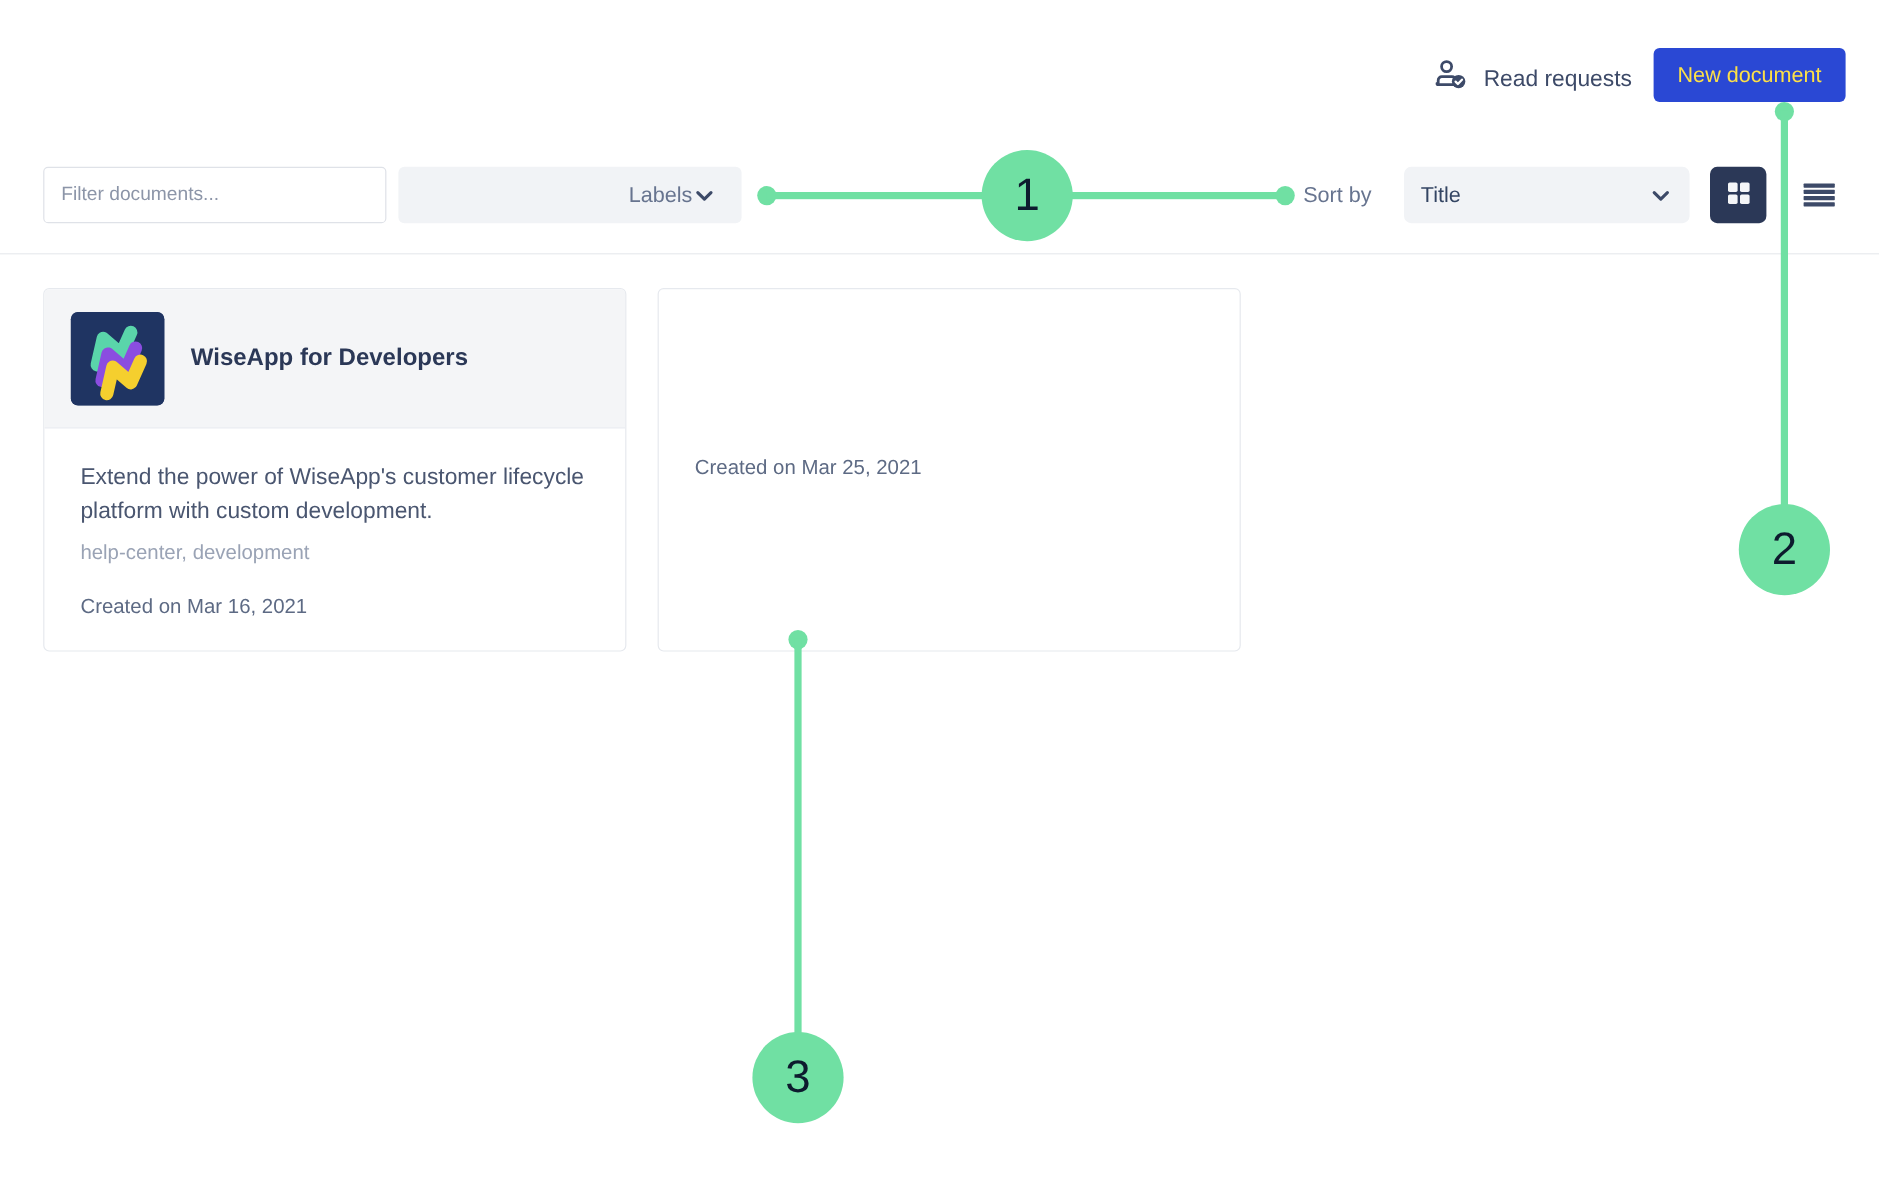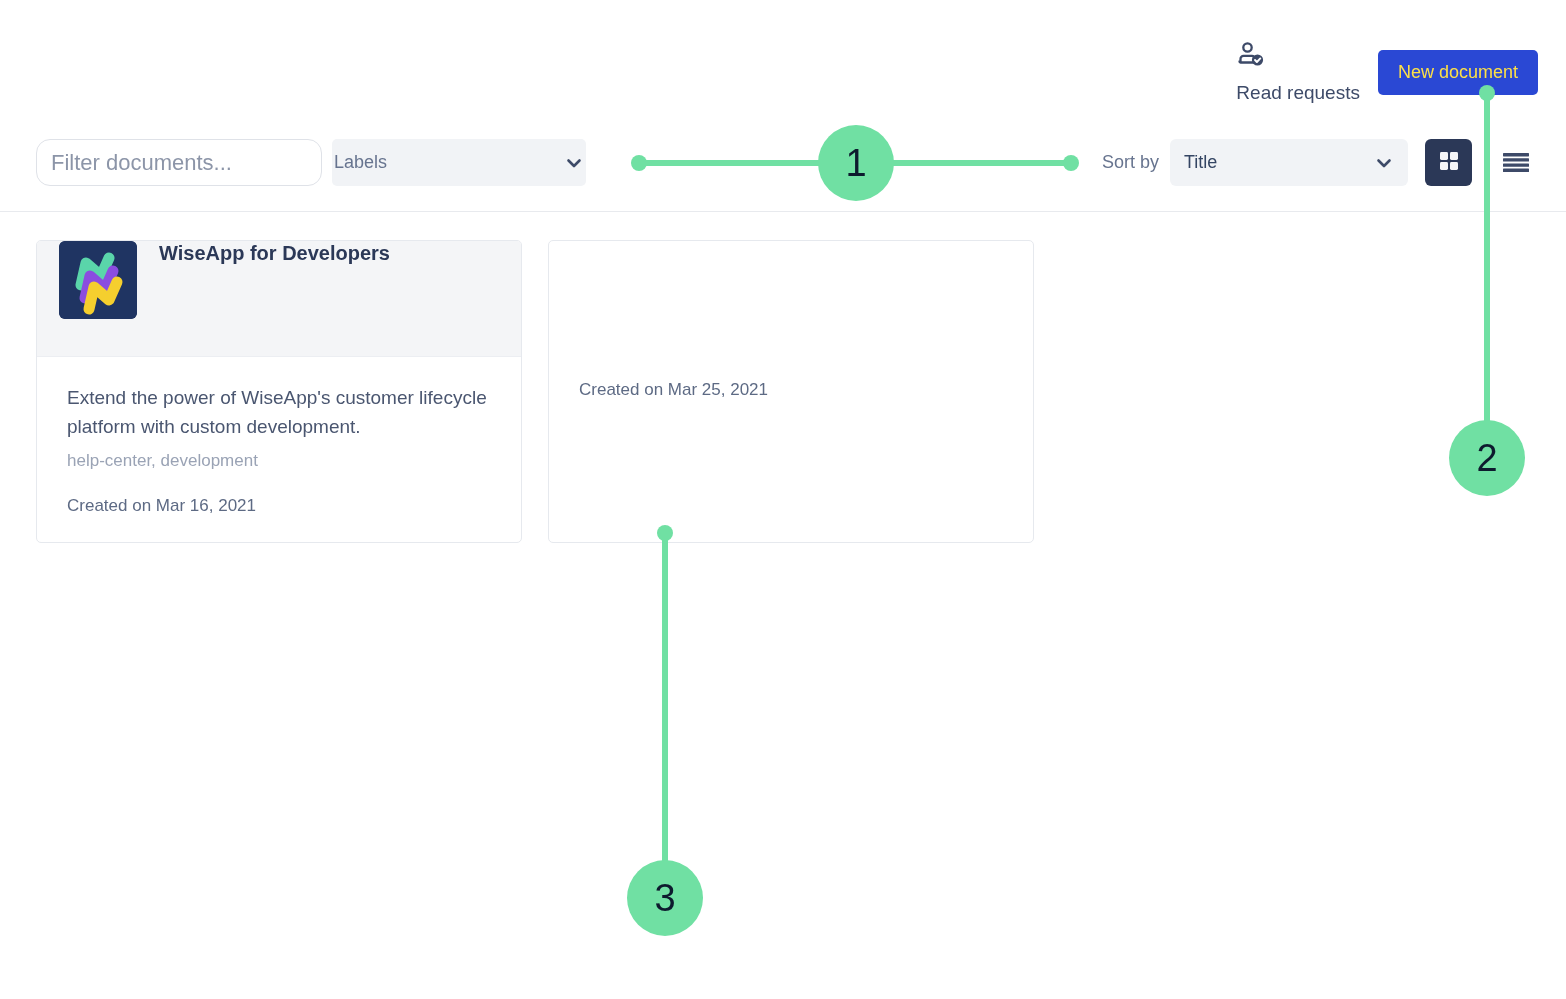--- a/index.html
+++ b/index.html
@@ -42,24 +42,23 @@
     position: absolute;
     right: 28px;
     top: 40px;
     display: flex;
     align-items: center;
     gap: 18px;
   }
 
   .read-requests {
     display: flex;
-    align-items: flex-start;
+    align-items: flex-end;
     gap: 12px;
     cursor: pointer;
-    flex-direction: column;
   }
 
   .read-requests-label {
     font-size: 19px;
     color: #3d4a68;
   }
 
   .person-check-icon { display: block; }
 
   .new-document-btn {
@@ -82,56 +81,56 @@
     height: 101px;
   }
 
   .filter-input {
     position: absolute;
     left: 36px;
     top: 29px;
     width: 286px;
     height: 47px;
     border: 1px solid #dfe2e8;
-    border-radius: 14px;
+    border-radius: 4px;
     background: #ffffff;
     font-family: "Liberation Sans", sans-serif;
-    font-size: 22px;
+    font-size: 16px;
     color: #42526e;
     padding: 0 14px;
   }
   .filter-input::placeholder { color: #8c95a8; }
 
   .labels-select {
     position: absolute;
     left: 332px;
     top: 29px;
-    width: 254px;
+    width: 286px;
     height: 47px;
     background: #f1f3f6;
     border: none;
     border-radius: 5px;
     display: flex;
     align-items: center;
-    padding: 0 2px;
-    cursor: pointer;
+    padding: 0 21px;
+    cursor: pointer;
+    text-align: right;
   }
   .labels-select .sel-text {
     font-size: 18px;
     color: #67748f;
     flex: 1;
   }
 
   .sortby-label {
     position: absolute;
     left: 1086px;
     top: 152px;
     font-size: 18px;
     color: #67748f;
-    margin-left: 16px;
   }
 
   .sort-select {
     position: absolute;
     left: 1170px;
     top: 139px;
     width: 238px;
     height: 47px;
     background: #f1f3f6;
     border: none;
@@ -202,21 +201,21 @@
     border: 1px solid #e6e9ee;
     border-radius: 5px;
     overflow: hidden;
     cursor: pointer;
   }
 
   .card-head {
     background: #f4f5f7;
     height: 116px;
     display: flex;
-    align-items: flex-start;
+    align-items: center;
     padding: 0 22px;
     gap: 22px;
     border-bottom: 1px solid #eceef2;
   }
 
   .card-logo {
     width: 78px;
     height: 78px;
     flex: 0 0 78px;
     background: #1f3462;

